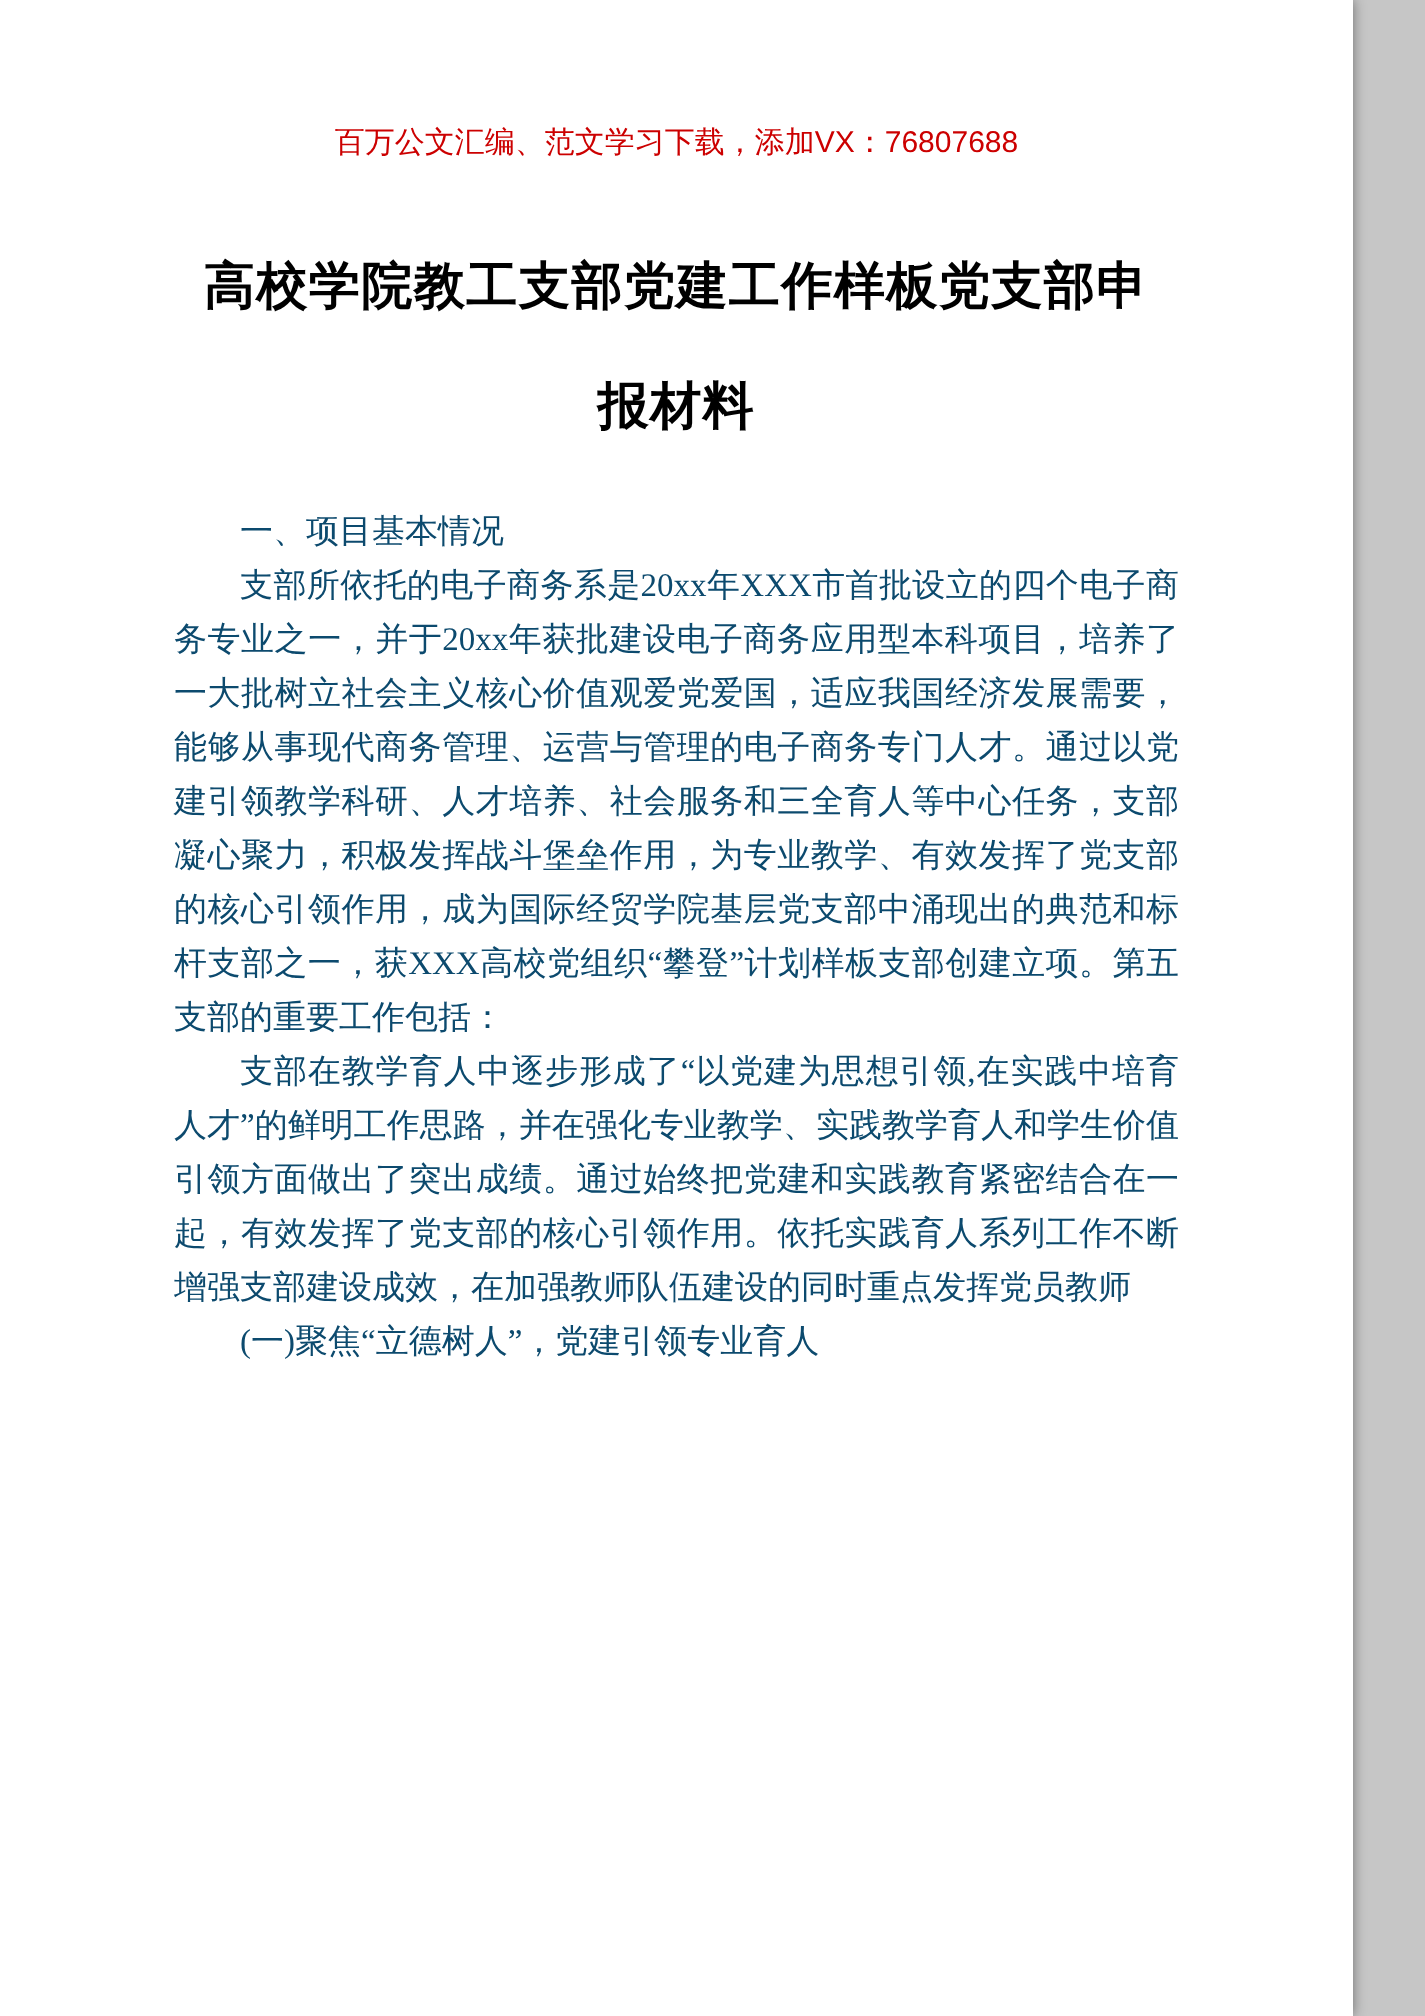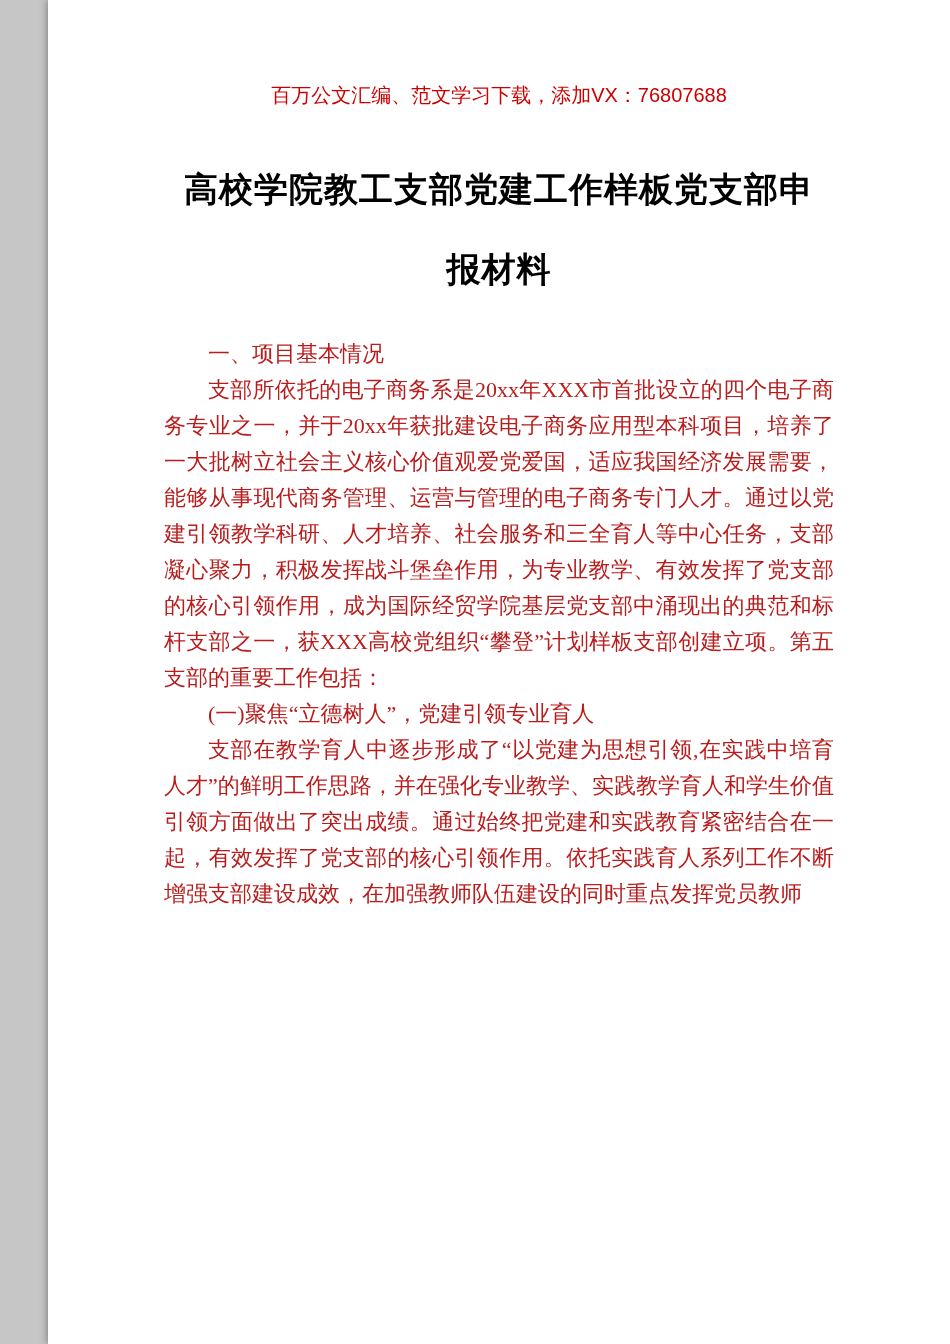--- a/index.html
+++ b/index.html
@@ -10,21 +10,21 @@
     width: 950px;
     height: 1344px;
     background: #c6c6c6;
     overflow: hidden;
     font-family: "Liberation Serif", "DejaVu Serif", serif;
   }
   .viewer {
     width: 950px;
     height: 1344px;
     display: flex;
-    justify-content: flex-end;
+    justify-content: flex-start;
   }
   .page {
     background: #ffffff;
     width: 902px;
     height: 1344px;
     box-sizing: border-box;
     padding: 84px 116px 0 116px;
     box-shadow: 0 0 8px rgba(0,0,0,0.45);
   }
   .promo {
@@ -36,26 +36,26 @@
     margin: 0 0 46px 0;
     font-weight: normal;
   }
   .title {
     color: #000000;
     font-size: 34px;
     font-weight: bold;
     letter-spacing: 1px;
     line-height: 80px;
     text-align: center;
-    font-family: Liberation Mono, monospace;
+    font-family: Liberation Serif, serif;
     max-width: 644px;
     margin: 0 auto 24px auto;
   }
   .body-text p {
-    color: #b91c1c;
+    color: #0c4a6e;
     font-size: 22px;
     line-height: 36px;
     margin: 0;
     text-indent: 2em;
     text-align: justify;
     font-family: "Liberation Serif", "DejaVu Serif", serif;
   }
 </style>
 </head>
 <body>
@@ -63,18 +63,18 @@
 <div class="viewer">
   <div class="page">
 
     <div class="promo">百万公文汇编、范文学习下载，添加VX：76807688</div>
 
     <h1 class="title">高校学院教工支部党建工作样板党支部申报材料</h1>
 
     <div class="body-text">
       <p>一、项目基本情况</p>
       <p>支部所依托的电子商务系是20xx年XXX市首批设立的四个电子商务专业之一，并于20xx年获批建设电子商务应用型本科项目，培养了一大批树立社会主义核心价值观爱党爱国，适应我国经济发展需要，能够从事现代商务管理、运营与管理的电子商务专门人才。通过以党建引领教学科研、人才培养、社会服务和三全育人等中心任务，支部凝心聚力，积极发挥战斗堡垒作用，为专业教学、有效发挥了党支部的核心引领作用，成为国际经贸学院基层党支部中涌现出的典范和标杆支部之一，获XXX高校党组织“攀登”计划样板支部创建立项。第五支部的重要工作包括：</p>
+      <p>支部在教学育人中逐步形成了“以党建为思想引领,在实践中培育人才”的鲜明工作思路，并在强化专业教学、实践教学育人和学生价值引领方面做出了突出成绩。通过始终把党建和实践教育紧密结合在一起，有效发挥了党支部的核心引领作用。依托实践育人系列工作不断增强支部建设成效，在加强教师队伍建设的同时重点发挥党员教师</p>
       <p>(一)聚焦“立德树人”，党建引领专业育人</p>
-      <p>支部在教学育人中逐步形成了“以党建为思想引领,在实践中培育人才”的鲜明工作思路，并在强化专业教学、实践教学育人和学生价值引领方面做出了突出成绩。通过始终把党建和实践教育紧密结合在一起，有效发挥了党支部的核心引领作用。依托实践育人系列工作不断增强支部建设成效，在加强教师队伍建设的同时重点发挥党员教师</p>
     </div>
 
   </div>
 </div>
 
 </body></html>

